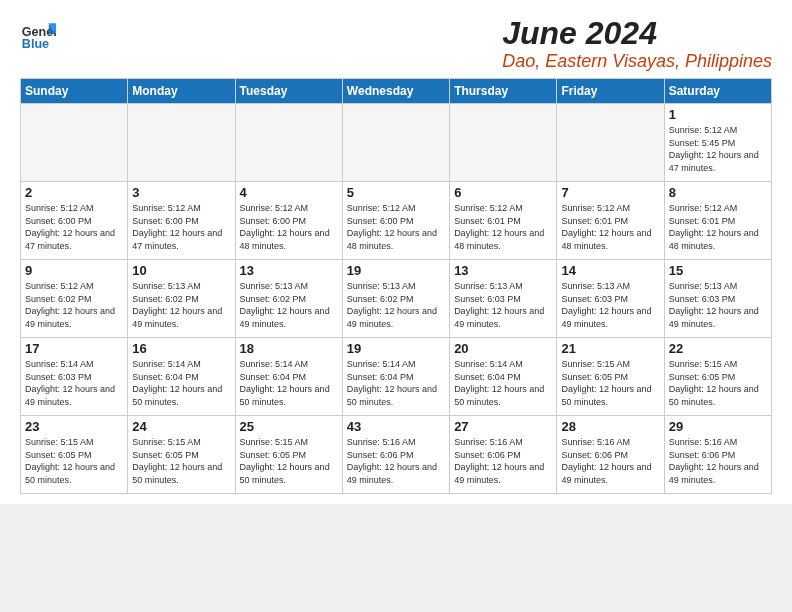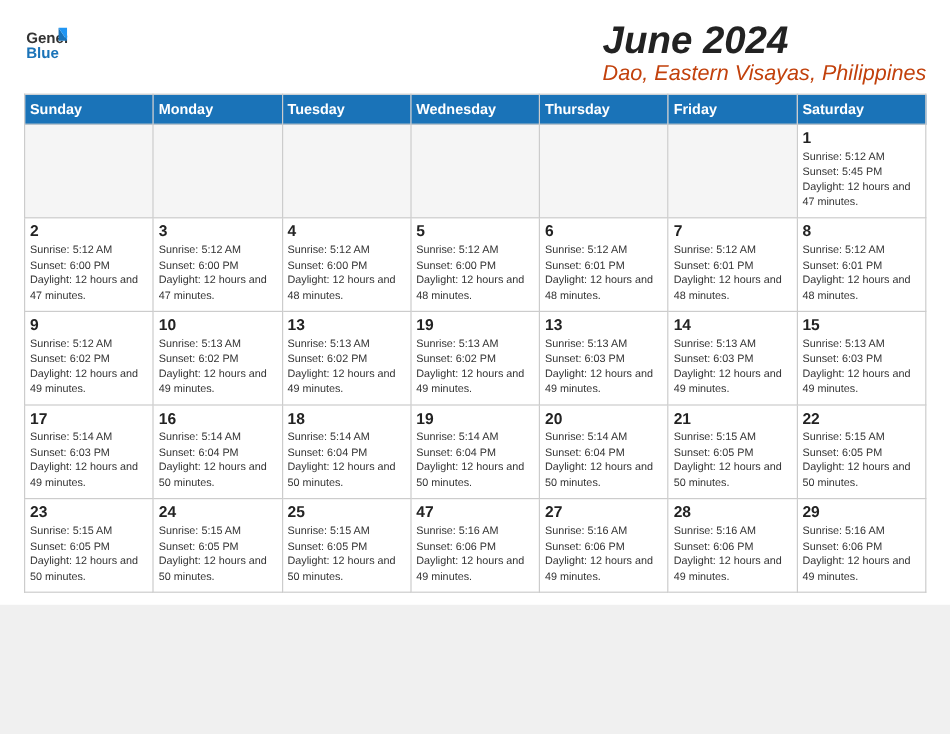--- a/index.html
+++ b/index.html
@@ -236,21 +236,21 @@
         </td>
         <td>
           <span class="day-num">24</span>
           <div class="day-info">Sunrise: <span>5:15 AM</span><br>Sunset: <span>6:05 PM</span><br>Daylight: <span>12 hours and 50 minutes.</span></div>
         </td>
         <td>
           <span class="day-num">25</span>
           <div class="day-info">Sunrise: <span>5:15 AM</span><br>Sunset: <span>6:05 PM</span><br>Daylight: <span>12 hours and 50 minutes.</span></div>
         </td>
         <td>
-          <span class="day-num">47</span>
+          <span class="day-num">43</span>
           <div class="day-info">Sunrise: <span>5:16 AM</span><br>Sunset: <span>6:06 PM</span><br>Daylight: <span>12 hours and 49 minutes.</span></div>
         </td>
         <td>
           <span class="day-num">27</span>
           <div class="day-info">Sunrise: <span>5:16 AM</span><br>Sunset: <span>6:06 PM</span><br>Daylight: <span>12 hours and 49 minutes.</span></div>
         </td>
         <td>
           <span class="day-num">28</span>
           <div class="day-info">Sunrise: <span>5:16 AM</span><br>Sunset: <span>6:06 PM</span><br>Daylight: <span>12 hours and 49 minutes.</span></div>
         </td>

